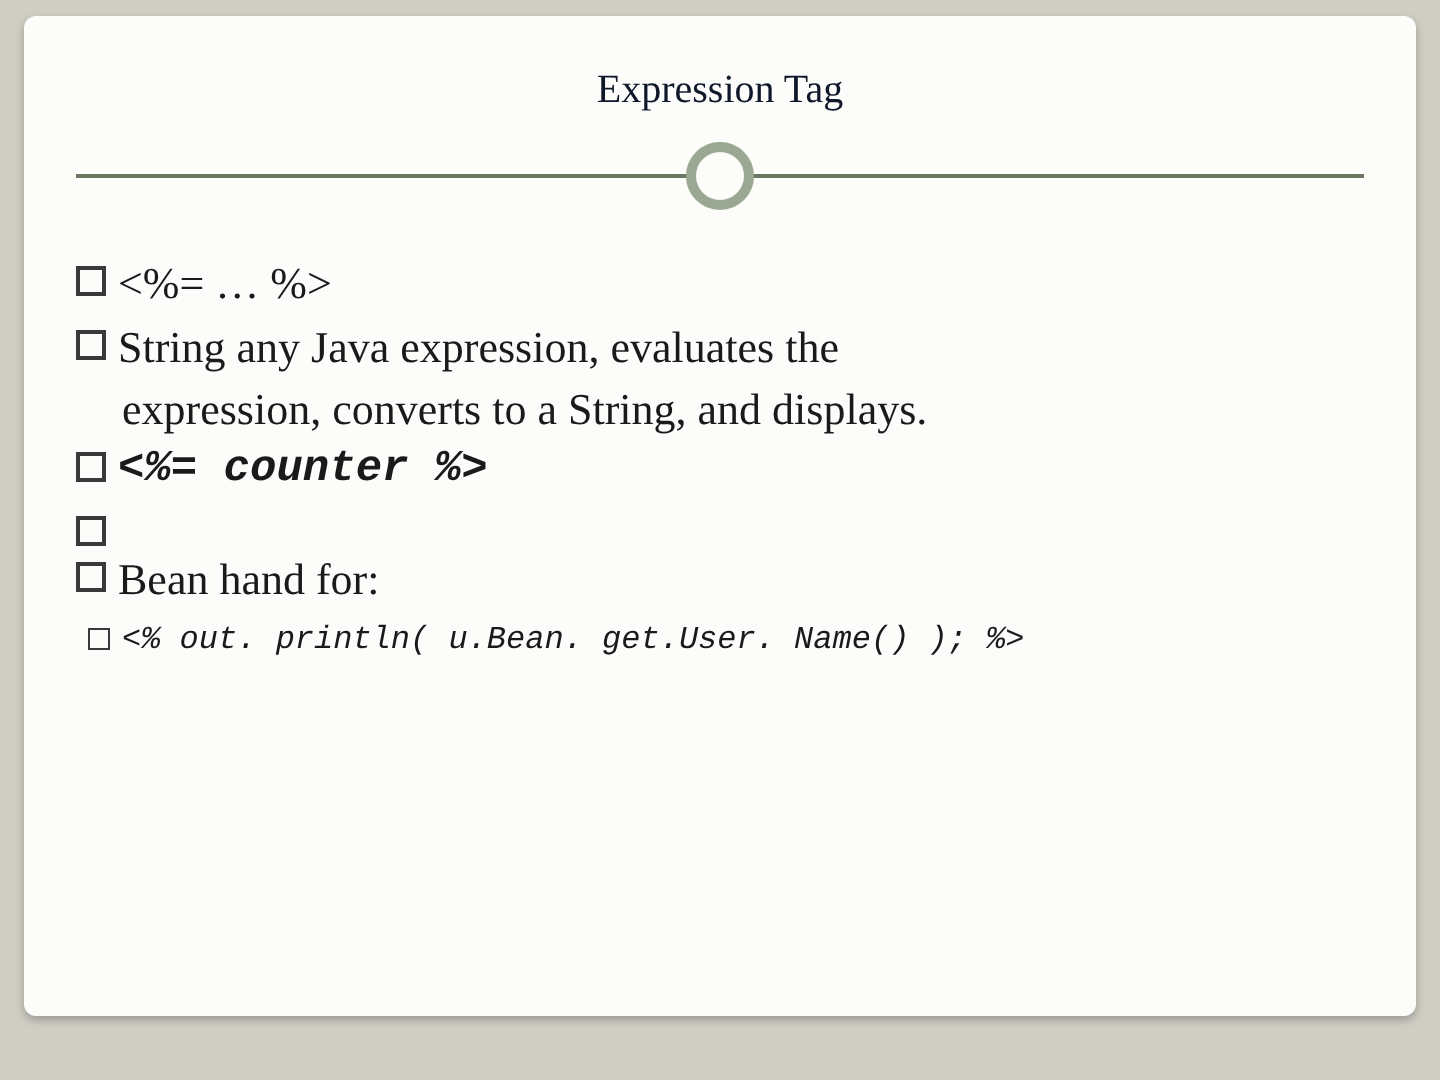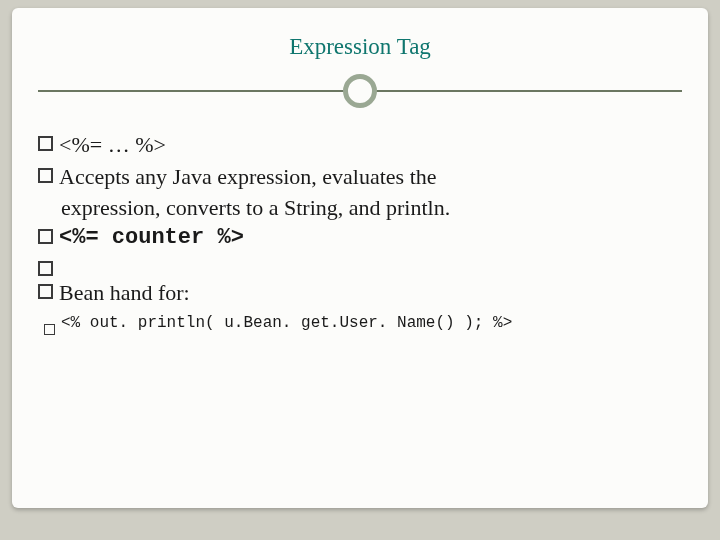--- a/index.html
+++ b/index.html
@@ -16,22 +16,22 @@
     width: 696px;
     height: 500px;
     background: #fcfcfa;
     border-radius: 6px;
     box-shadow: 0 2px 4px rgba(0,0,0,0.25);
     position: relative;
     padding: 26px 26px 20px 26px;
   }
   .title {
     text-align: center;
-    font-size: 23px;
-    color: #0f766e;
+    font-size: 20px;
+    color: #0f172a;
     font-weight: 400;
     margin-bottom: 12px;
   }
   .divider-wrap {
     position: relative;
     height: 40px;
     margin-bottom: 18px;
   }
   .divider-line {
     position: absolute;
@@ -69,23 +69,24 @@
   }
   .bullet.small {
     width: 11px; height: 11px;
     border-width: 1.5px;
     margin-top: 4px;
     margin-left: 6px;
   }
   .mono {
     font-family: 'Courier New', Courier, monospace;
     font-weight: bold;
+    font-style: italic;
   }
   .block2 { padding-left: 23px; }
-  .small-line { font-size: 16px; display: flex; align-items: flex-end; margin-top: 6px; }
+  .small-line { font-size: 16px; display: flex; align-items: flex-start; margin-top: 6px; }
 </style>
 </head>
 <body>
 
 <div class="card">
   <h1 class="title">Expression Tag</h1>
 
   <div class="divider-wrap">
     <div class="divider-line"></div>
     <div class="divider-circle"></div>
@@ -93,23 +94,23 @@
 
   <div class="content">
 
     <div class="line">
       <span class="bullet"></span>
       <span>&lt;%= … %&gt;</span>
     </div>
 
     <div class="line">
       <span class="bullet"></span>
-      <span>Accepts any Java expression, evaluates the</span>
+      <span>String any Java expression, evaluates the</span>
     </div>
-    <div class="block2">expression, converts to a String, and println.</div>
+    <div class="block2">expression, converts to a String, and displays.</div>
 
     <div class="line">
       <span class="bullet"></span>
       <span class="mono">&lt;%= counter %&gt;</span>
     </div>
 
     <div class="line">
       <span class="bullet"></span>
     </div>
 

